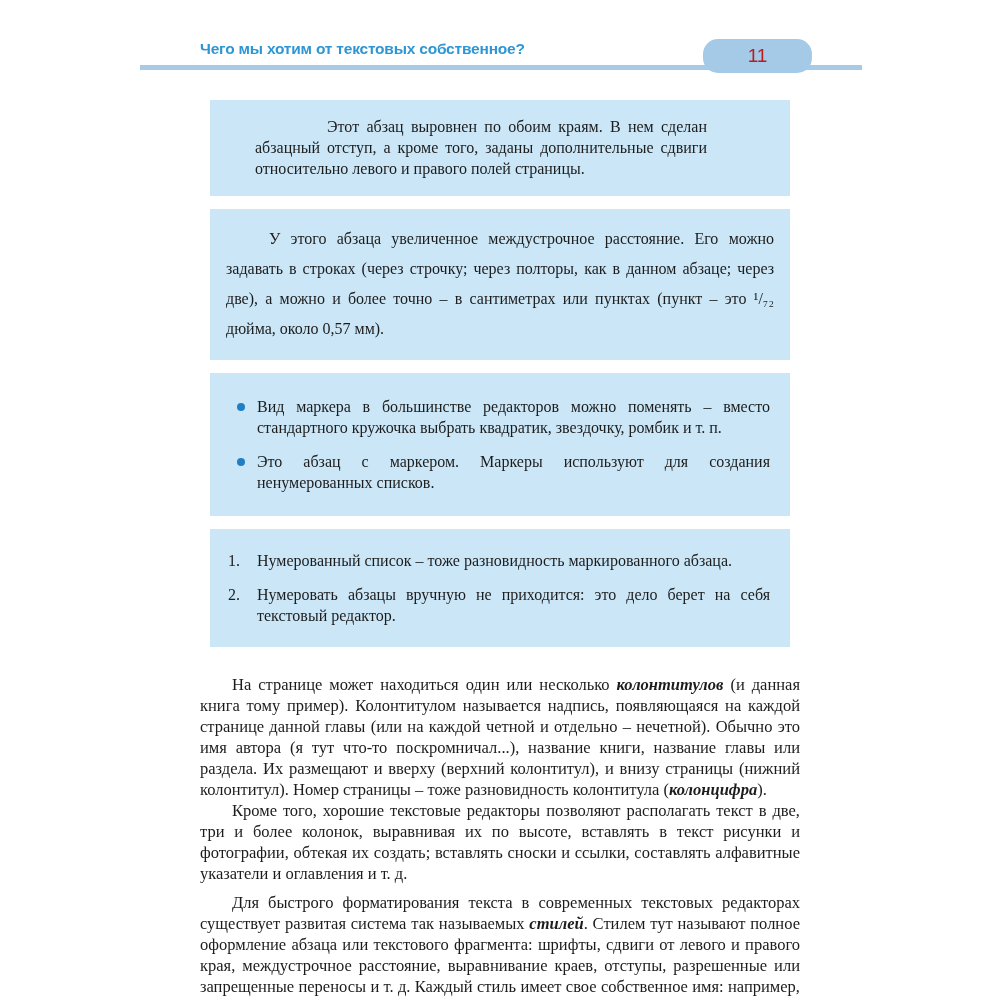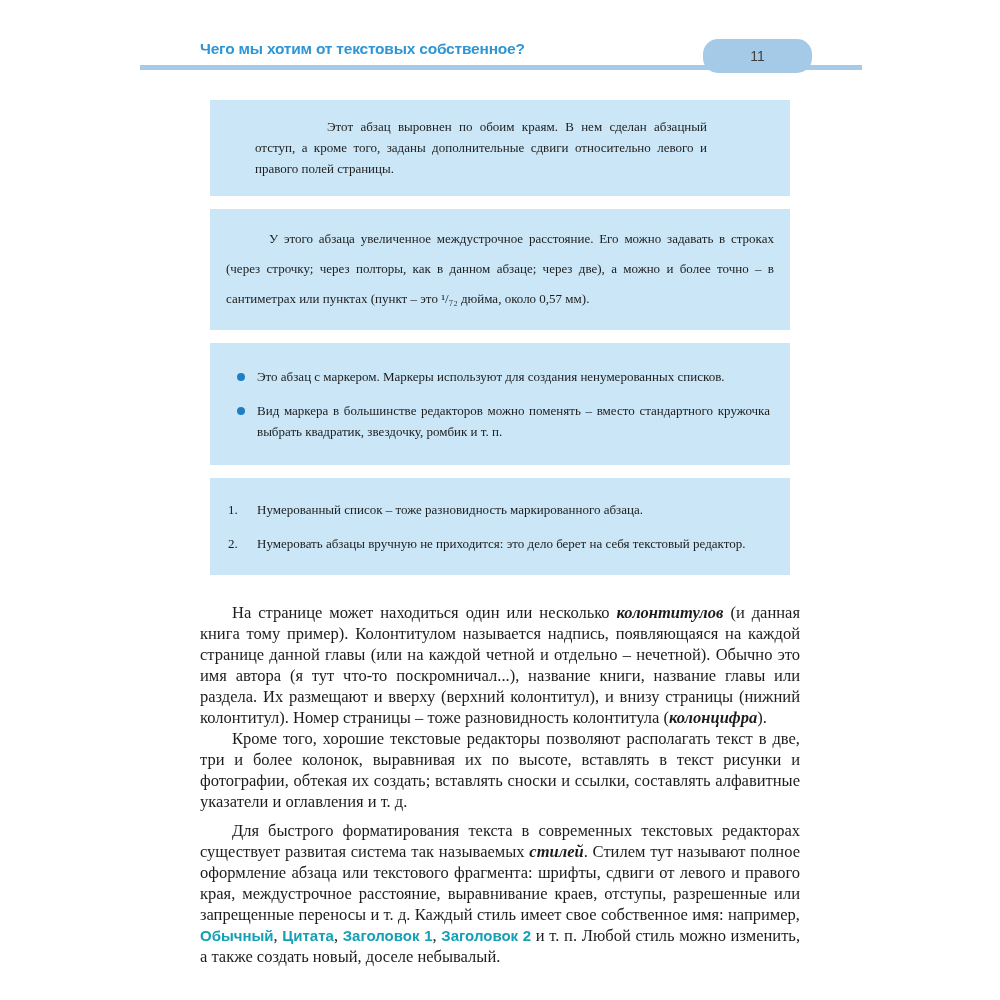--- a/index.html
+++ b/index.html
@@ -18,29 +18,29 @@
   .header-title{
     position:absolute;left:200px;top:40px;
     font-family:"Liberation Sans","DejaVu Sans",sans-serif;
     font-weight:bold;font-size:15.5px;letter-spacing:-0.2px;color:var(--blue);
   }
   .header-rule{position:absolute;left:140px;top:65px;width:722px;height:5px;background:var(--rule);}
   .page-badge{
     position:absolute;left:703px;top:39px;width:109px;height:34px;
     background:var(--badge);border-radius:15px;
     display:flex;align-items:center;justify-content:center;
-    color:#404040;font-family:"Liberation Sans","DejaVu Sans",sans-serif;font-size:14px;
+    color:#b91c1c;font-family:"Liberation Sans","DejaVu Sans",sans-serif;font-size:19px;
   }
 
   
   main{position:absolute;left:200px;top:100px;width:600px;}
 
   .box{
     margin-left:10px;width:580px;background:var(--boxbg);
-    margin-bottom:13px;font-size:13px;
+    margin-bottom:13px;font-size:16px;
   }
   .box p{margin:0;text-align:justify;}
   .box-justified{padding:16px 83px 17px 45px;}
   .box-justified p{text-indent:72px;line-height:21px;}
   .box-linespacing{padding:15px 16px 16px 16px;}
   .box-linespacing p{text-indent:43px;line-height:30px;}
 
   .box-bullets{padding:23px 20px 23px 0;}
   ul.bullets{margin:0;padding:0 0 0 27px;list-style:none;}
   ul.bullets li{position:relative;padding-left:20px;line-height:21px;text-align:justify;margin-bottom:13px;}
@@ -84,22 +84,22 @@
     <section class="box box-justified">
       <p>Этот абзац выровнен по обоим краям. В нем сделан абзацный отступ, а кроме того, заданы дополнительные сдвиги относительно левого и правого полей страницы.</p>
     </section>
 
     <section class="box box-linespacing">
       <p>У этого абзаца увеличенное междустрочное расстояние. Его можно задавать в строках (через строчку; через полторы, как в данном абзаце; через две), а можно и более точно – в сантиметрах или пунктах (пункт – это ¹/₇₂ дюйма, около 0,57 мм).</p>
     </section>
 
     <section class="box box-bullets">
       <ul class="bullets">
+          <li>Вид маркера в большинстве редакторов можно поменять – вместо стандартного кружочка выбрать квадратик, звездочку, ромбик и т. п.</li>
           <li>Это абзац с маркером. Маркеры используют для создания ненумерованных списков.</li>
-          <li>Вид маркера в большинстве редакторов можно поменять – вместо стандартного кружочка выбрать квадратик, звездочку, ромбик и т. п.</li>
         </ul>
     </section>
 
     <section class="box box-numbered">
       <ol class="nums">
           <li><span class="num">1.</span><span>Нумерованный список – тоже разновидность маркированного абзаца.</span></li>
           <li><span class="num">2.</span><span>Нумеровать абзацы вручную не приходится: это дело берет на себя текстовый редактор.</span></li>
         </ol>
     </section>
 

